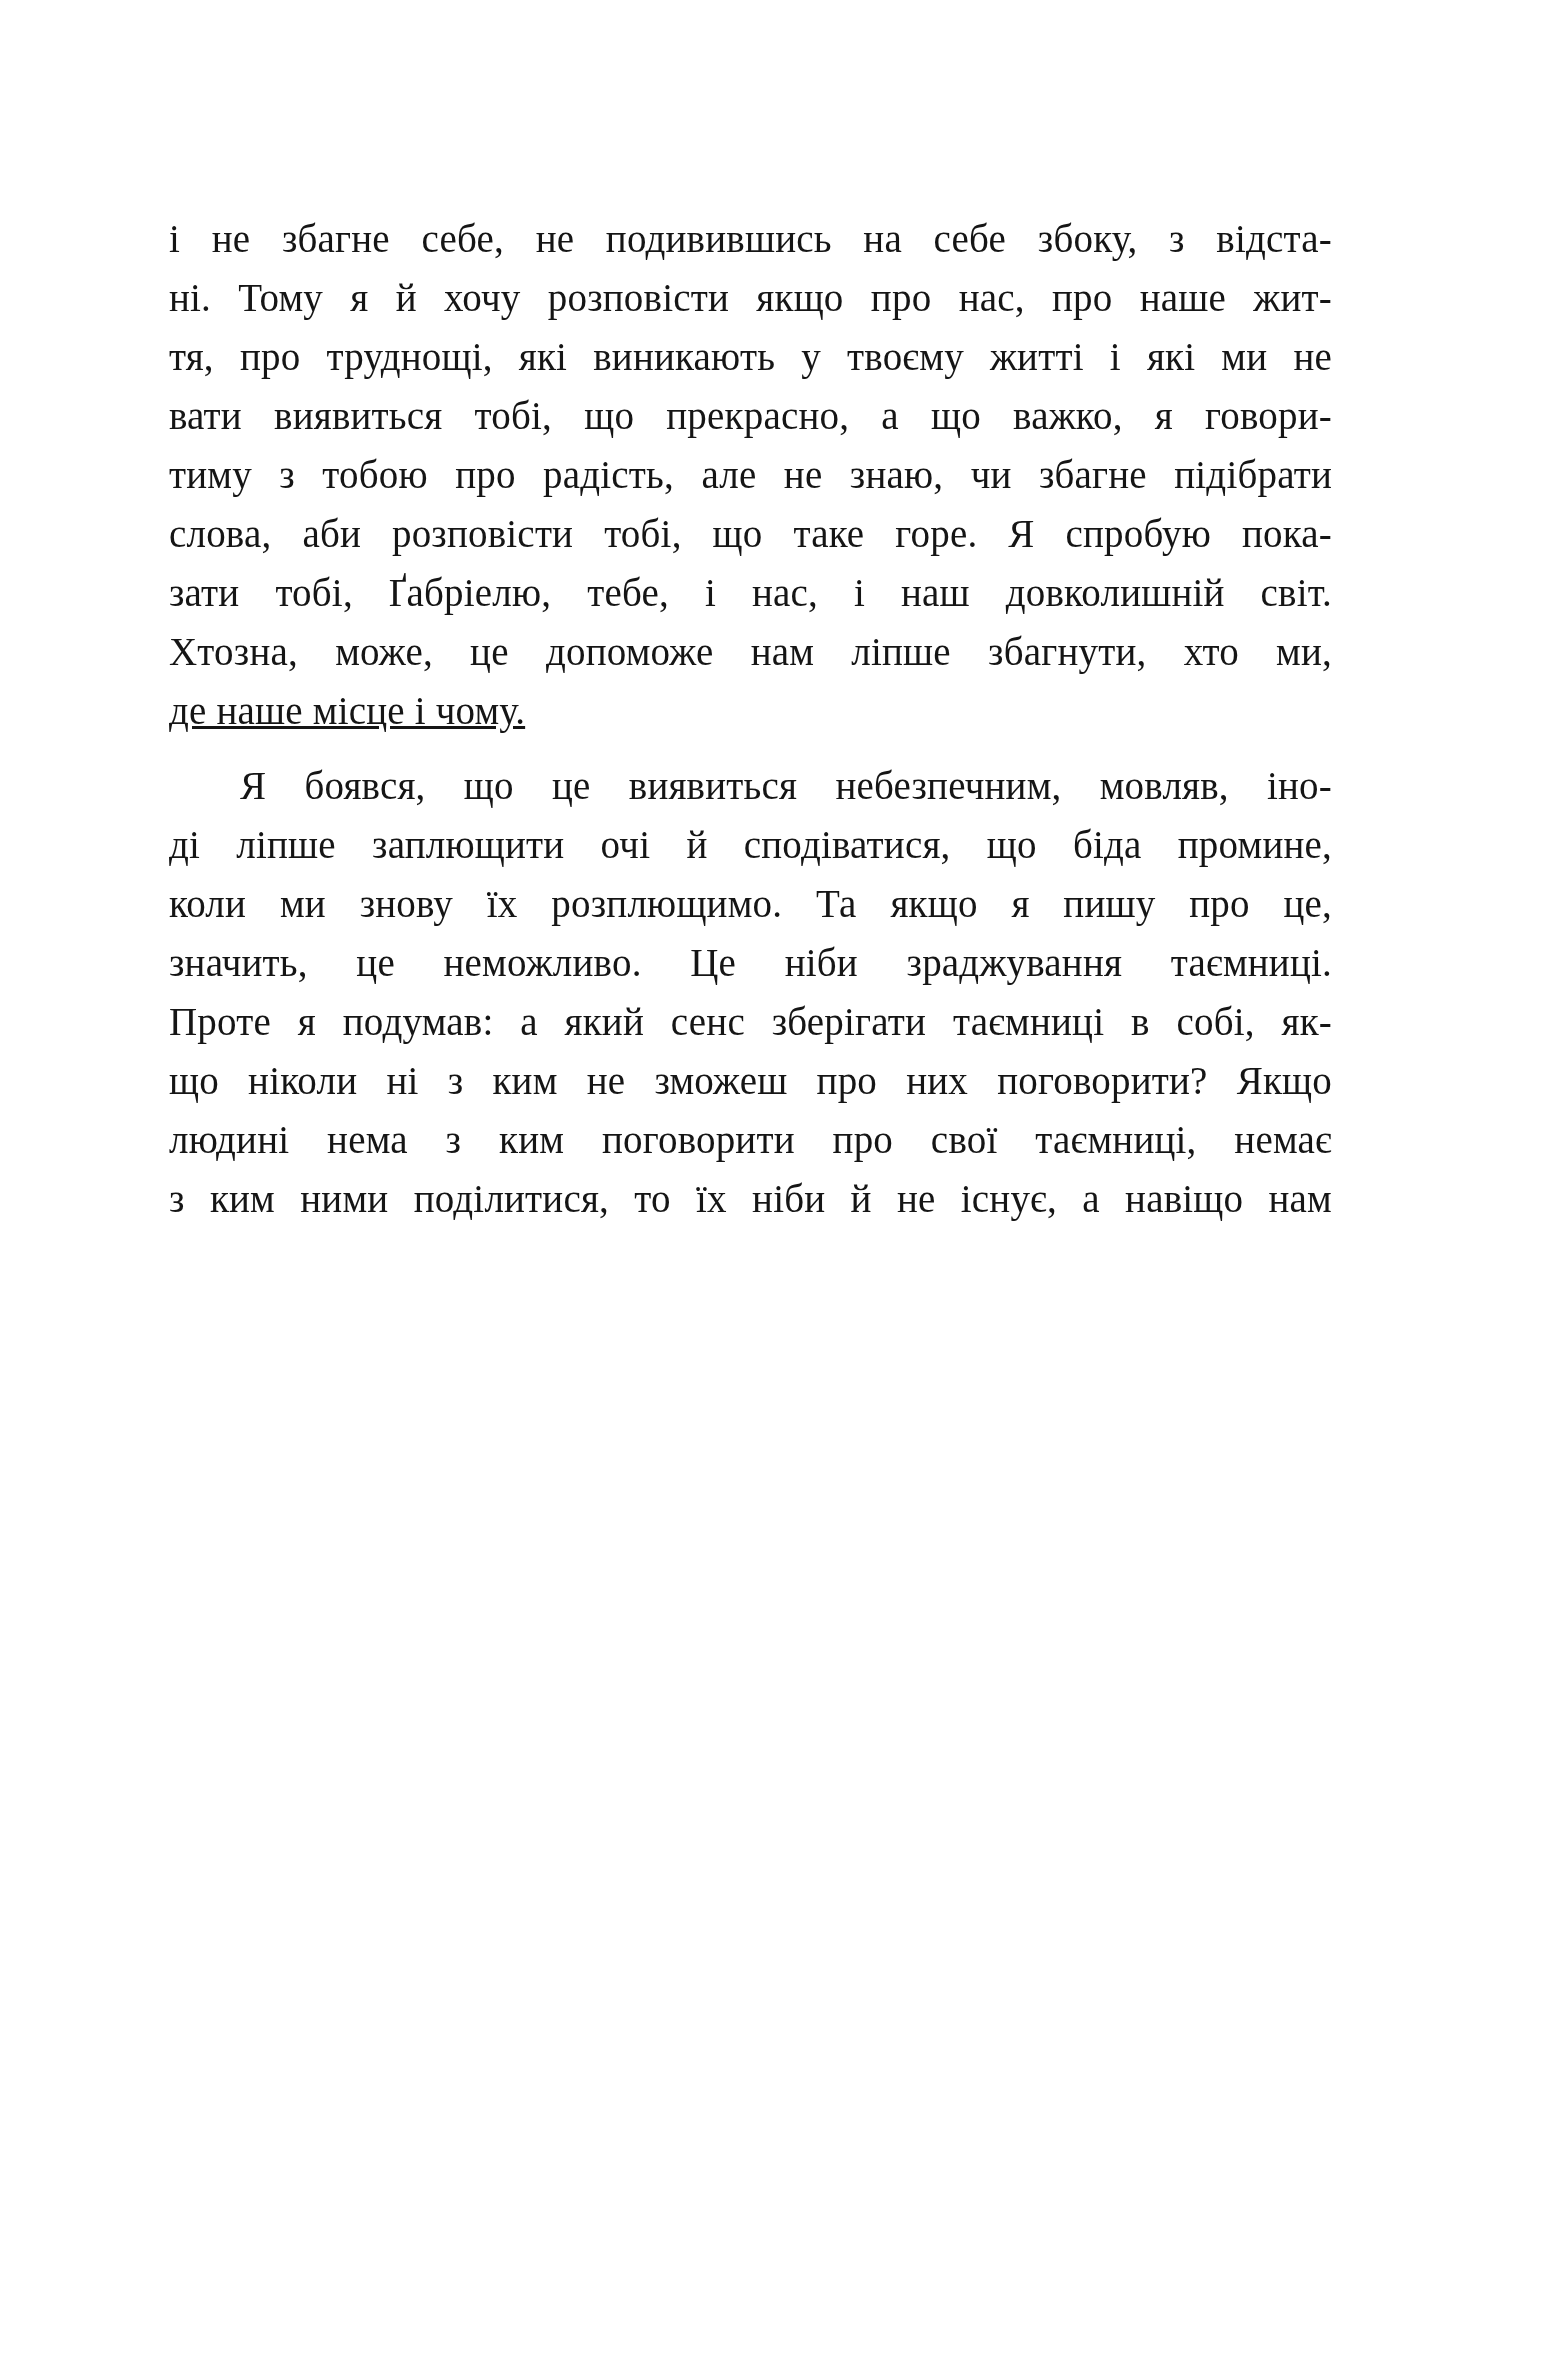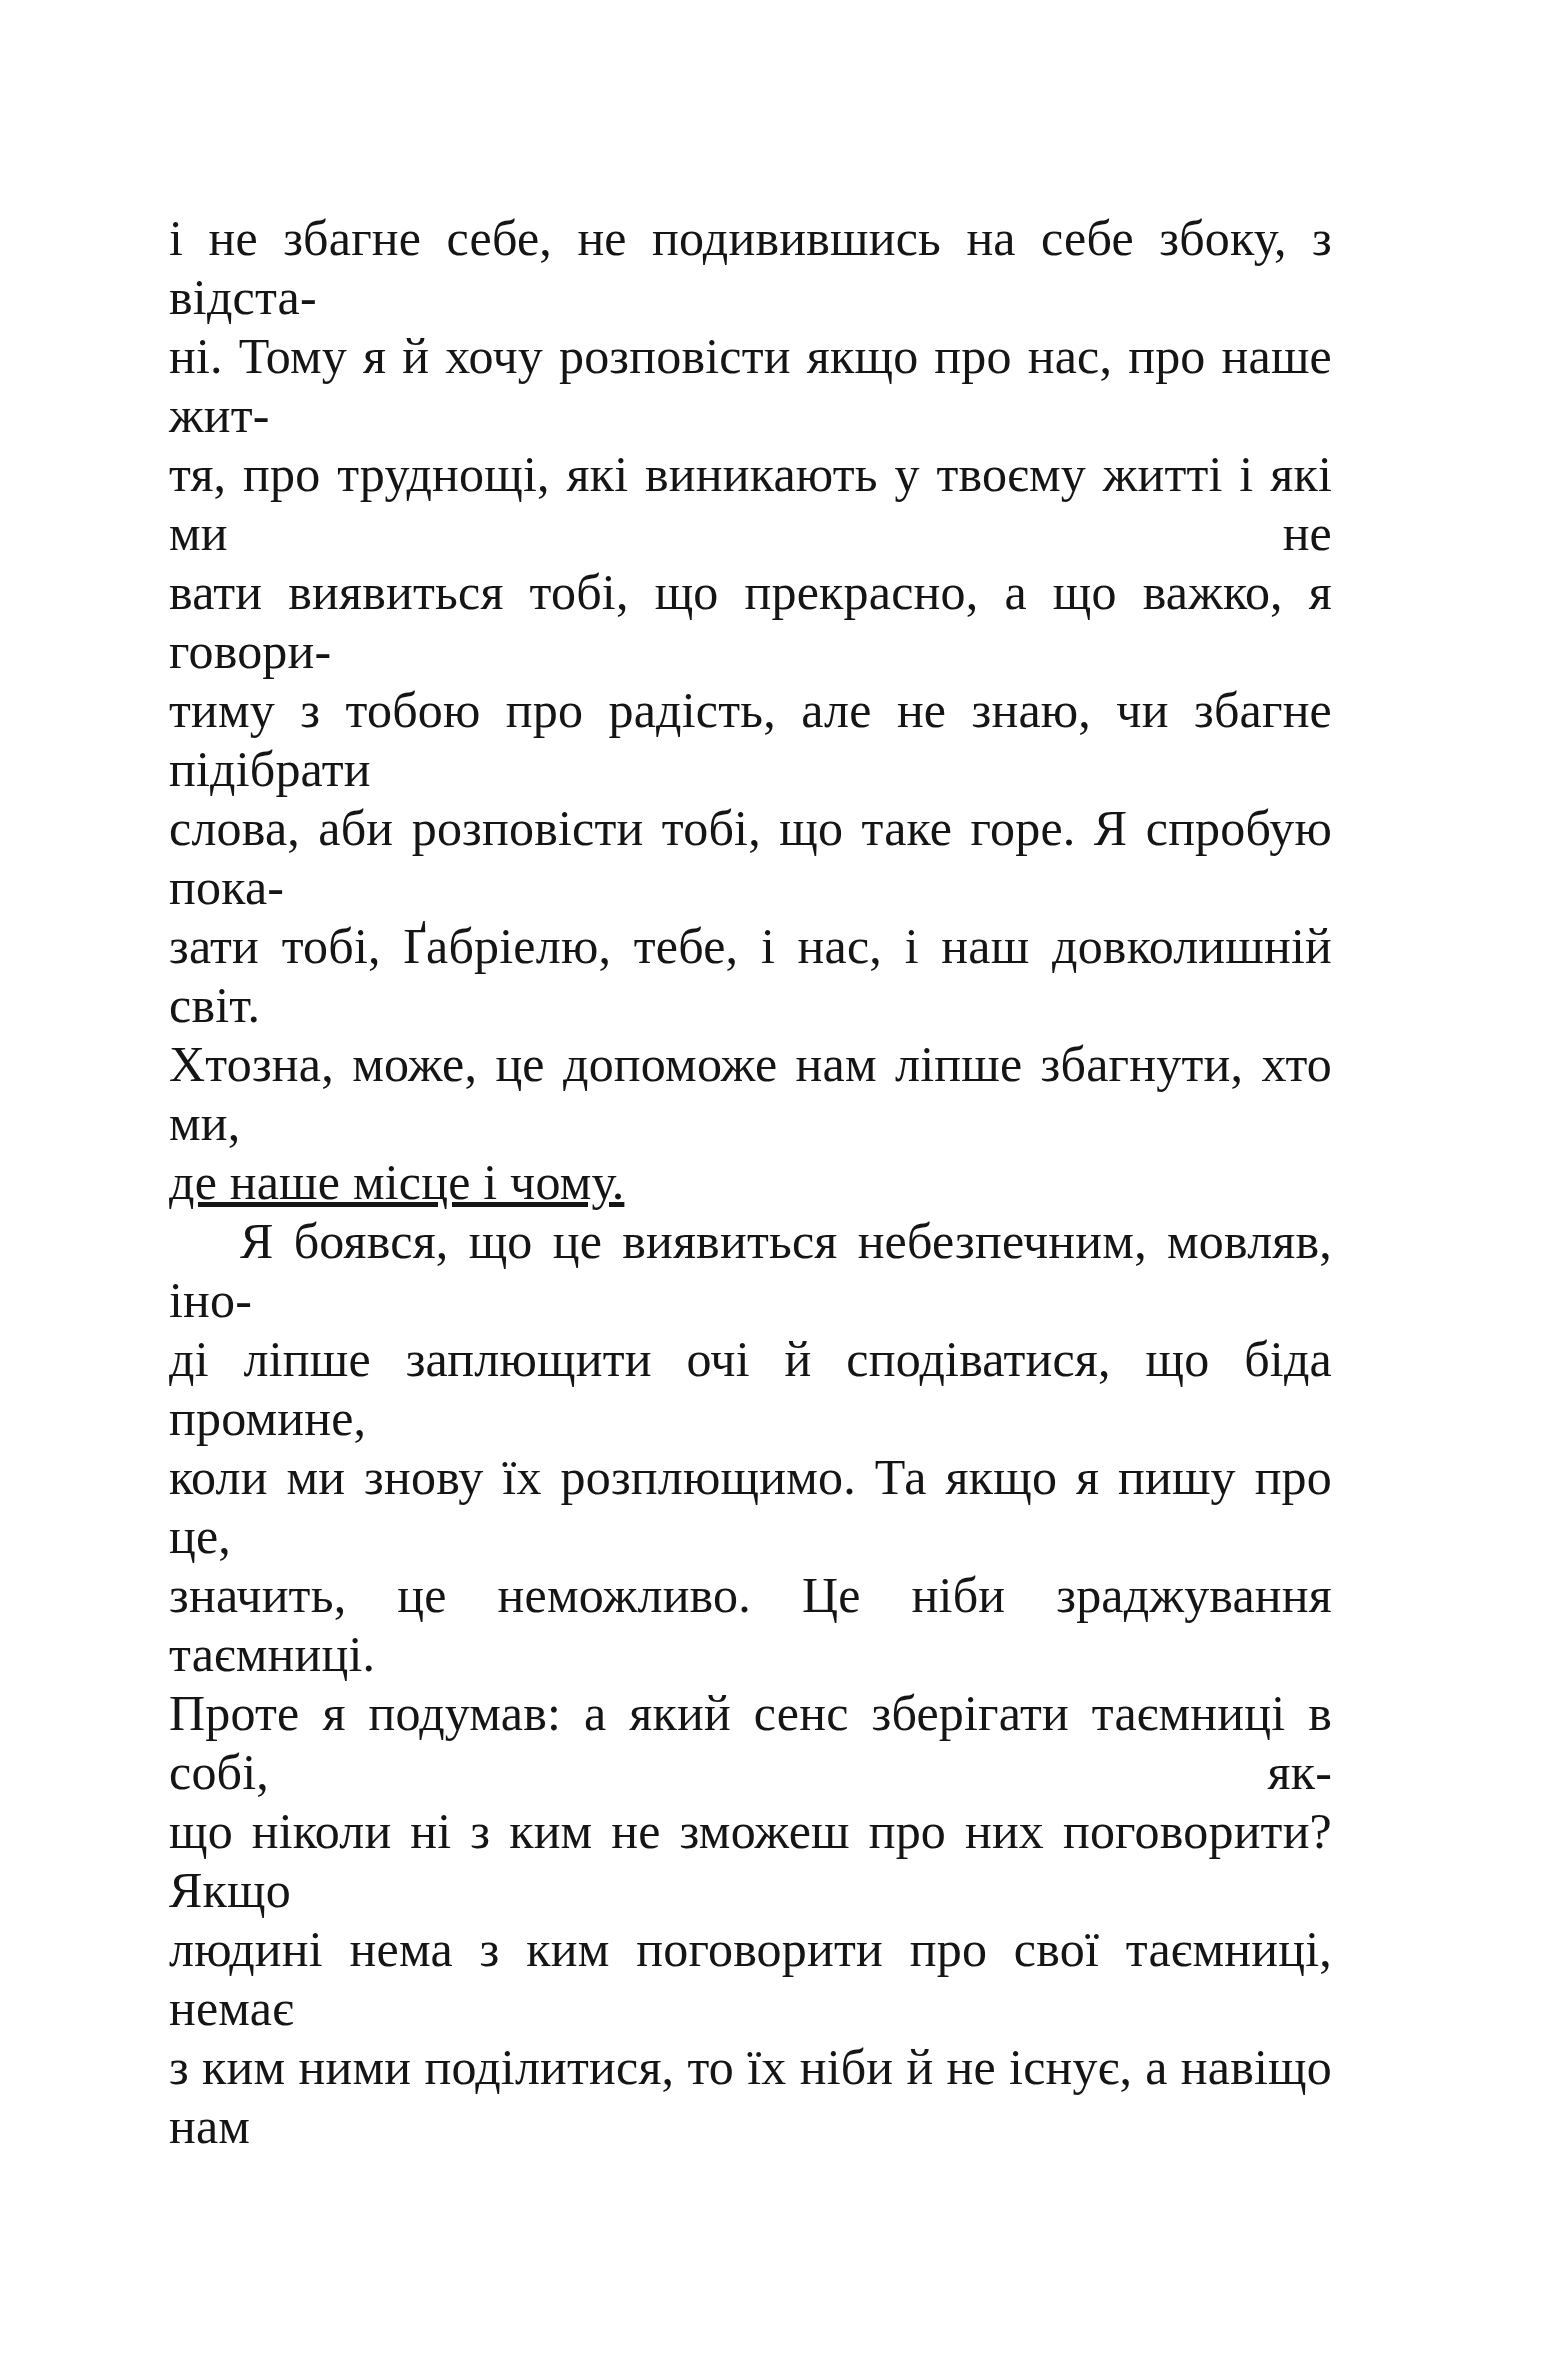--- a/index.html
+++ b/index.html
@@ -20,36 +20,37 @@
     width: 1545px;
     height: 2377px;
     background: #ffffff;
     overflow: hidden;
   }
   .text-column {
     position: absolute;
     left: 169px;
     top: 209px;
     width: 1163px;
-    font-size: 50px;
+    font-size: 39px;
     line-height: 59px;
     color: #151515;
     letter-spacing: 0.2px;
   }
   .text-line {
     text-align: justify;
     text-align-last: justify;
     white-space: normal;
   }
   .text-line.last {
     text-align-last: left;
     text-decoration: underline;
   }
   .text-line.indent {
     text-indent: 71px;
+    margin-top: 16px;
   }
 </style>
 </head>
 <body>
 
 <div class="page">
   <div class="text-column">
 
     <div class="text-line">і не збагне себе, не подивившись на себе збоку, з відста-</div>
     <div class="text-line">ні. Тому я й хочу розповісти якщо про нас, про наше жит-</div>

